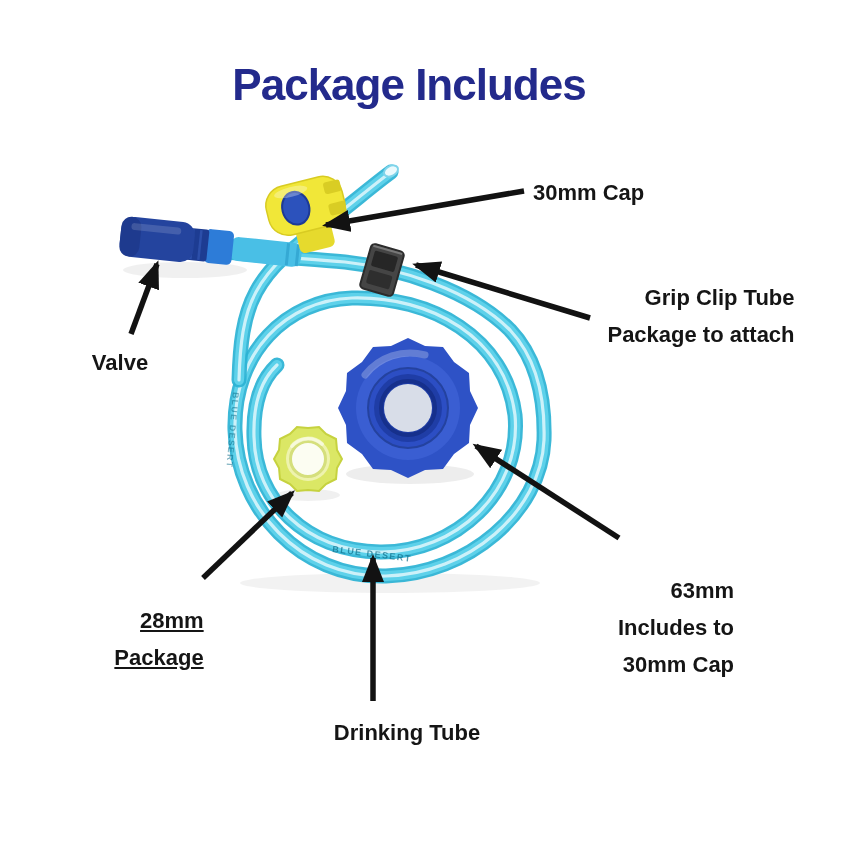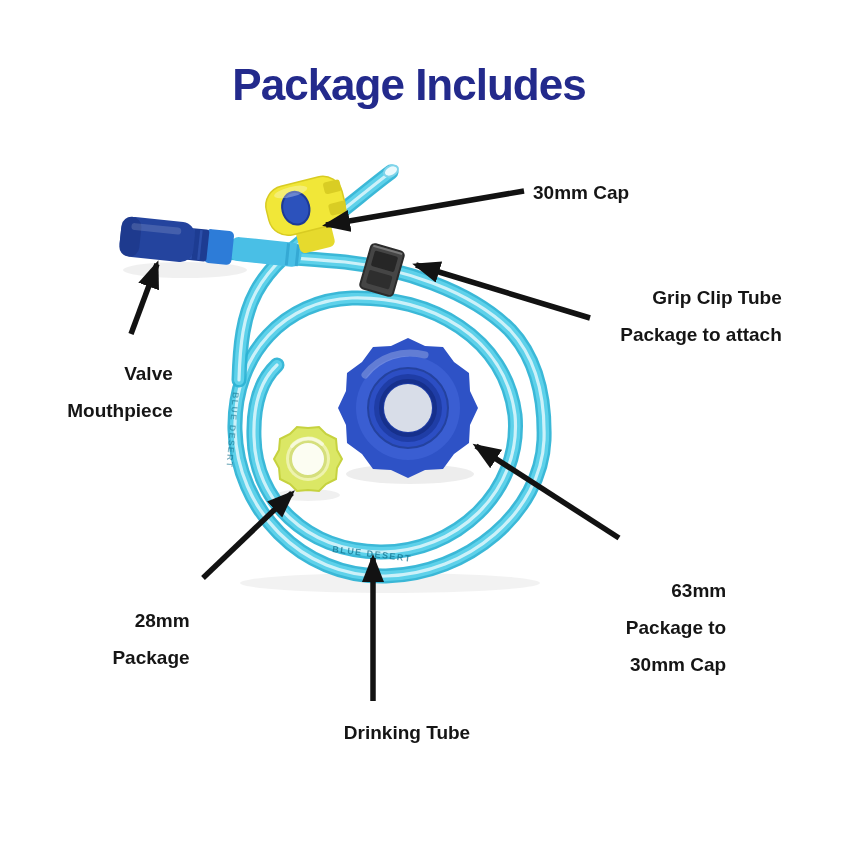--- a/index.html
+++ b/index.html
@@ -6,21 +6,21 @@
   .canvas{
     position:relative;width:818px;height:846px;background:#ffffff;
     font-family:"Liberation Sans",sans-serif;overflow:hidden;
   }
   .title{
     position:absolute;left:0;top:60px;width:100%;text-align:center;
     font-size:44px;font-weight:700;letter-spacing:-1px;color:#232a8c;
   }
   .photo-svg{position:absolute;left:0;top:0;}
   .lbl{
-    position:absolute;color:#151515;font-size:19px;line-height:37px;
+    position:absolute;color:#151515;font-size:22px;line-height:37px;
     font-weight:600;text-align:center;white-space:nowrap;z-index:5;
   }
   .lbl.centered{transform:translateX(-50%);text-align:right;}
   .lbl.left-align{text-align:left;}
   
   .tube-o{fill:none;stroke:#2ab2d4;stroke-width:15;stroke-linecap:round;opacity:.92;}
   .tube-m{fill:none;stroke:#5dd1ea;stroke-width:10;stroke-linecap:round;}
   .tube-h{fill:none;stroke:#d8f4fb;stroke-width:3.2;stroke-linecap:round;opacity:.9;}
   .arrow{stroke:#121212;stroke-width:5.5;fill:none;}
   .brand-txt{font-family:"Liberation Sans",sans-serif;font-weight:700;fill:#0f6e8a;letter-spacing:1.5px;}
@@ -118,33 +118,32 @@
 
   <div class="lbl left-align" style="left:533px;top:174px;">
     <div>30mm Cap</div>
   </div>
 
   <div class="lbl centered" style="left:701px;top:279px;">
     <div>Grip Clip Tube</div>
     <div>Package to attach</div>
   </div>
 
-  <div class="lbl centered" style="left:120px;top:355px;">
+  <div class="lbl centered" style="left:120px;top:344px;">
     <div>Valve</div>
-    <div>Mouthpiece</div>
   </div>
 
-  <div class="lbl centered" style="left:151px;top:602px;">
+  <div class="lbl centered" style="left:159px;top:602px;text-decoration:underline;">
     <div>28mm</div>
     <div>Package</div>
   </div>
 
   <div class="lbl centered" style="left:676px;top:572px;">
     <div>63mm</div>
-    <div>Package to</div>
+    <div>Includes to</div>
     <div>30mm Cap</div>
   </div>
 
   <div class="lbl centered" style="left:407px;top:714px;">
     <div>Drinking Tube</div>
   </div>
 
 </div>
 
 </body></html>

